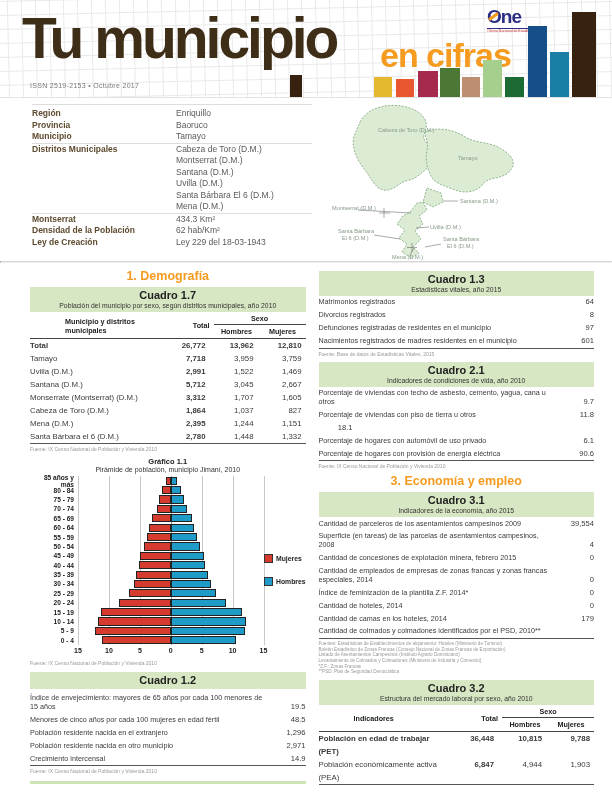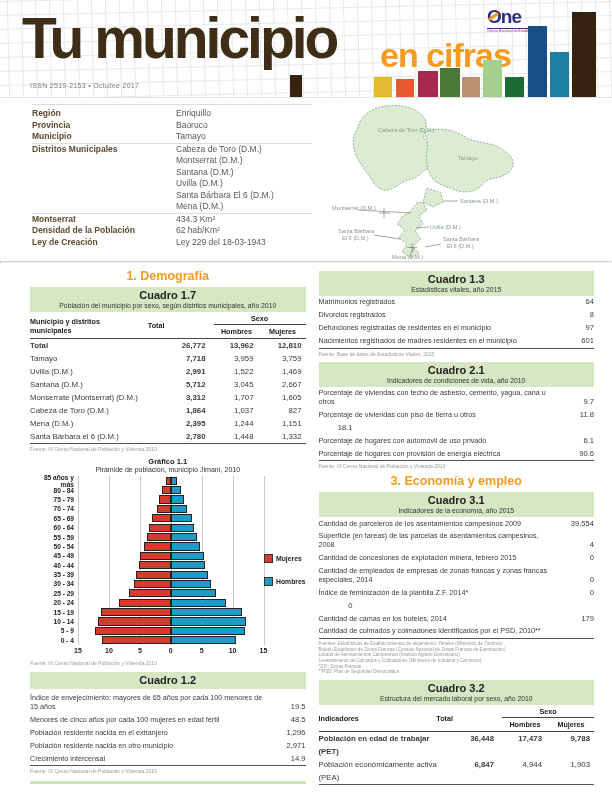--- a/index.html
+++ b/index.html
@@ -37,23 +37,23 @@
   .cols{display:flex;padding:4px 18px 0 30px;gap:13px;}
   .col{flex:1;min-width:0;}
   .sec{margin:2px 0 4px;text-align:center;font-size:12.5px;font-weight:bold;color:#f49b20;}
 
   .band{background:#d8e7c3;text-align:center;padding:2px 4px 3px;}
   .band .bt{font-size:11px;font-weight:bold;color:#222;}
   .band .bs{font-size:6.8px;color:#333;margin-top:1px;}
 
   
   .thead4{display:flex;align-items:stretch;border-bottom:1.3px solid #444;font-size:7.2px;font-weight:bold;color:#222;margin-top:1px;}
-  .thead4 .hname{flex:1;display:flex;align-items:center;padding:2px 0;}
+  .thead4 .hname{flex:1;display:flex;align-items:center;padding:2px 0;margin-left:35px;}
   .thead4 .htotal{width:44px;display:flex;align-items:center;justify-content:flex-end;padding-right:4px;}
-  .thead4 .hsexo{width:92px;text-align:center;margin-left:45px;}
+  .thead4 .hsexo{width:92px;text-align:center;}
   .thead4 .hsexo .sx{border-bottom:1px solid #444;padding:1px 0;}
   .thead4 .hsexo .hm{display:flex;}
   .thead4 .hsexo .hm span{flex:1;padding:2px 0;}
   .trows{border-bottom:1.3px solid #555;}
   .trow{display:flex;font-size:7.8px;line-height:13px;color:#3a3a3a;}
   .trow .name{flex:1;text-align:left;}
   .trow .num{width:44px;text-align:right;padding-right:4px;}
   .trow .num:first-of-type{font-weight:bold;}
   .c4 .trow .num.total{font-weight:bold;}
   .c4 .trow:first-of-type{font-weight:bold;}
@@ -644,20 +644,21 @@
               <div class="name">Cantidad de empleados de empresas de zonas francas y zonas francas especiales, 2014</div>
               <div class="num">0</div>
             </div>
 
             <div class="srow">
               <div class="name">Índice de feminización de la plantilla Z.F. 2014*</div>
               <div class="num">0</div>
             </div>
 
             <div class="srow">
+              <div class="name">Cantidad de hoteles, 2014</div>
               <div class="num">0</div>
             </div>
 
             <div class="srow">
               <div class="name">Cantidad de camas en los hoteles, 2014</div>
               <div class="num">179</div>
             </div>
 
             <div class="srow">
               <div class="name">Cantidad de colmados y colmadones identificados por el PSD, 2010**</div>
@@ -689,21 +690,21 @@
                 <span>Hombres</span>
                 <span>Mujeres</span>
               </div>
           </div>
         </div>
         <div class="trows">
 
             <div class="trow">
               <div class="cell name">Población en edad de trabajar (PET)</div>
               <div class="cell num total">36,448</div>
-              <div class="cell num">17,473</div>
+              <div class="cell num">10,815</div>
               <div class="cell num">9,788</div>
             </div>
 
             <div class="trow">
               <div class="cell name">Población económicamente activa (PEA)</div>
               <div class="cell num total">6,847</div>
               <div class="cell num">4,944</div>
               <div class="cell num">1,903</div>
             </div>
 

